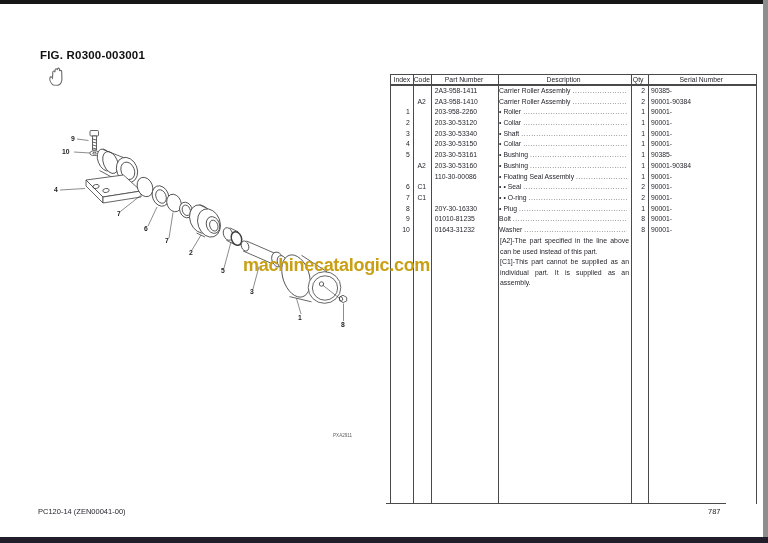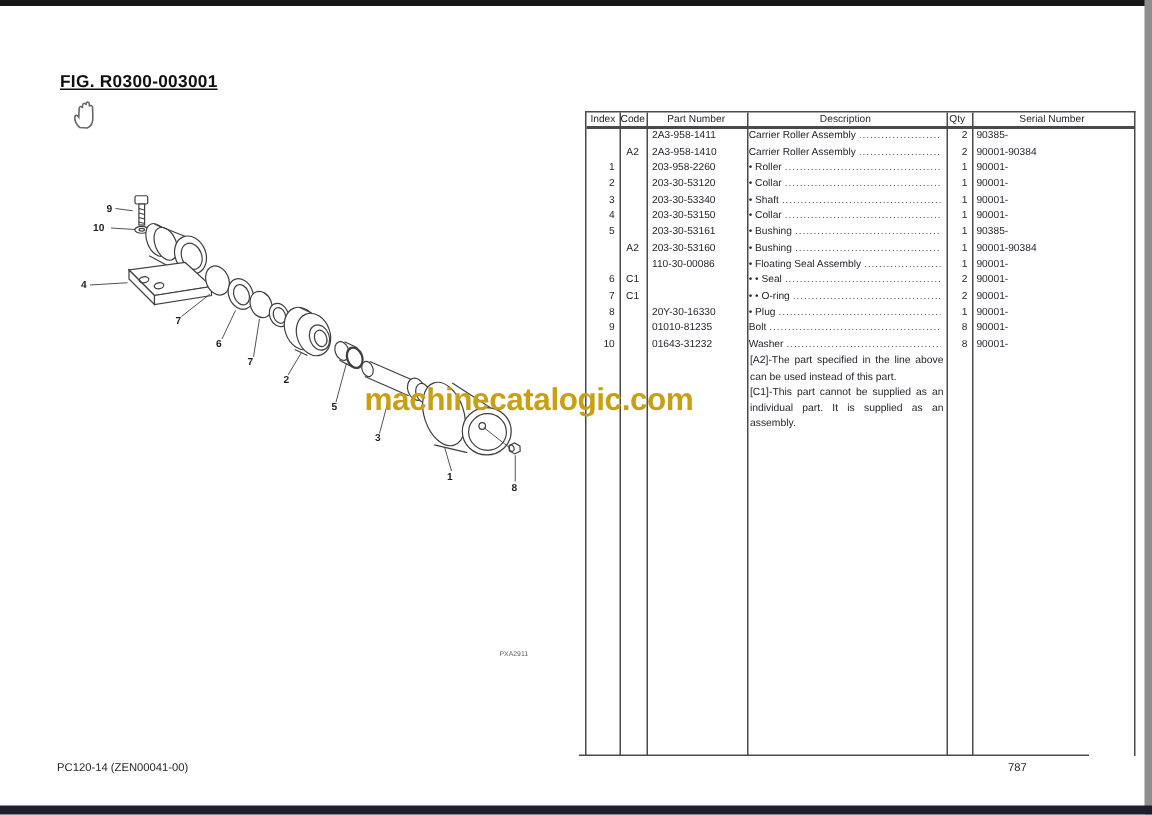--- a/index.html
+++ b/index.html
@@ -7,21 +7,21 @@
   body { font-family:"Liberation Sans", sans-serif; background:#ffffff; position:relative; overflow:hidden; }
 
   .page { position:absolute; inset:0; background:#ffffff; }
 
   
   .strip-top    { position:absolute; left:0; top:0; width:768px; height:4px;  background:#161616; z-index:50; }
   .strip-right  { position:absolute; right:0; top:0; width:5px;  height:543px; background:#8e8e8e; z-index:50; }
   .strip-bottom { position:absolute; left:0; bottom:0; width:768px; height:6px; background:#211d2b; z-index:50; }
 
   
-  .fig-label  { position:absolute; left:40px;  top:49px; font-size:11.5px; font-weight:bold; color:#101010; letter-spacing:0.2px; white-space:nowrap;text-decoration:underline; }
+  .fig-label  { position:absolute; left:40px;  top:49px; font-size:11.5px; font-weight:bold; color:#101010; letter-spacing:0.2px; white-space:nowrap; }
   .page-title { position:absolute; left:185px; top:49px; font-size:11.5px; font-weight:bold; color:#101010; letter-spacing:0.2px; white-space:nowrap; }
 
   .hand-icon { position:absolute; left:46px; top:64px; z-index:5; }
 
   
   .diagram { position:absolute; left:0; top:0; width:768px; height:543px; z-index:1; }
   .diagram text { font-family:"Liberation Sans", sans-serif; }
   .callout-num { font-size:6.8px; font-weight:600; fill:#1d1d1d; }
 
   
@@ -50,24 +50,24 @@
   .c-qty    { width:17px;  text-align:right; padding-right:2px; }
   .c-serial { width:110px; padding-left:4px; }
   .leader { flex:1; overflow:hidden; margin:0 3px 0 2px; color:#4d4d55; }
   .leader::after { content:"....................................................................................."; letter-spacing:0.6px; font-size:6.8px; }
 
   .notes { position:absolute; left:107px; top:161px; width:133px; padding:0 2px 0 2px; z-index:3; }
   .notes p { font-size:6.9px; line-height:10.6px; text-align:justify; color:#26262e; }
 
   
   .footer-left { position:absolute; left:38px; top:507px; font-size:7.5px; color:#26262e; white-space:nowrap; }
-  .page-number { position:absolute; left:672px; top:507px; font-size:7.5px; color:#26262e; }
-
-  
-  .watermark { position:absolute; left:243px; top:255px; font-size:21px; font-weight:bold;
+  .page-number { position:absolute; left:708px; top:507px; font-size:7.5px; color:#26262e; }
+
+  
+  .watermark { position:absolute; left:243px; top:255px; font-size:18px; font-weight:bold;
                letter-spacing:-0.3px; z-index:20; white-space:nowrap; }
 </style>
 </head>
 <body>
 
 <div class="page">
 
   <svg class="diagram" viewBox="0 0 768 543" fill="none" stroke="#3f3f3f" stroke-width="0.8">
 
     <g>

